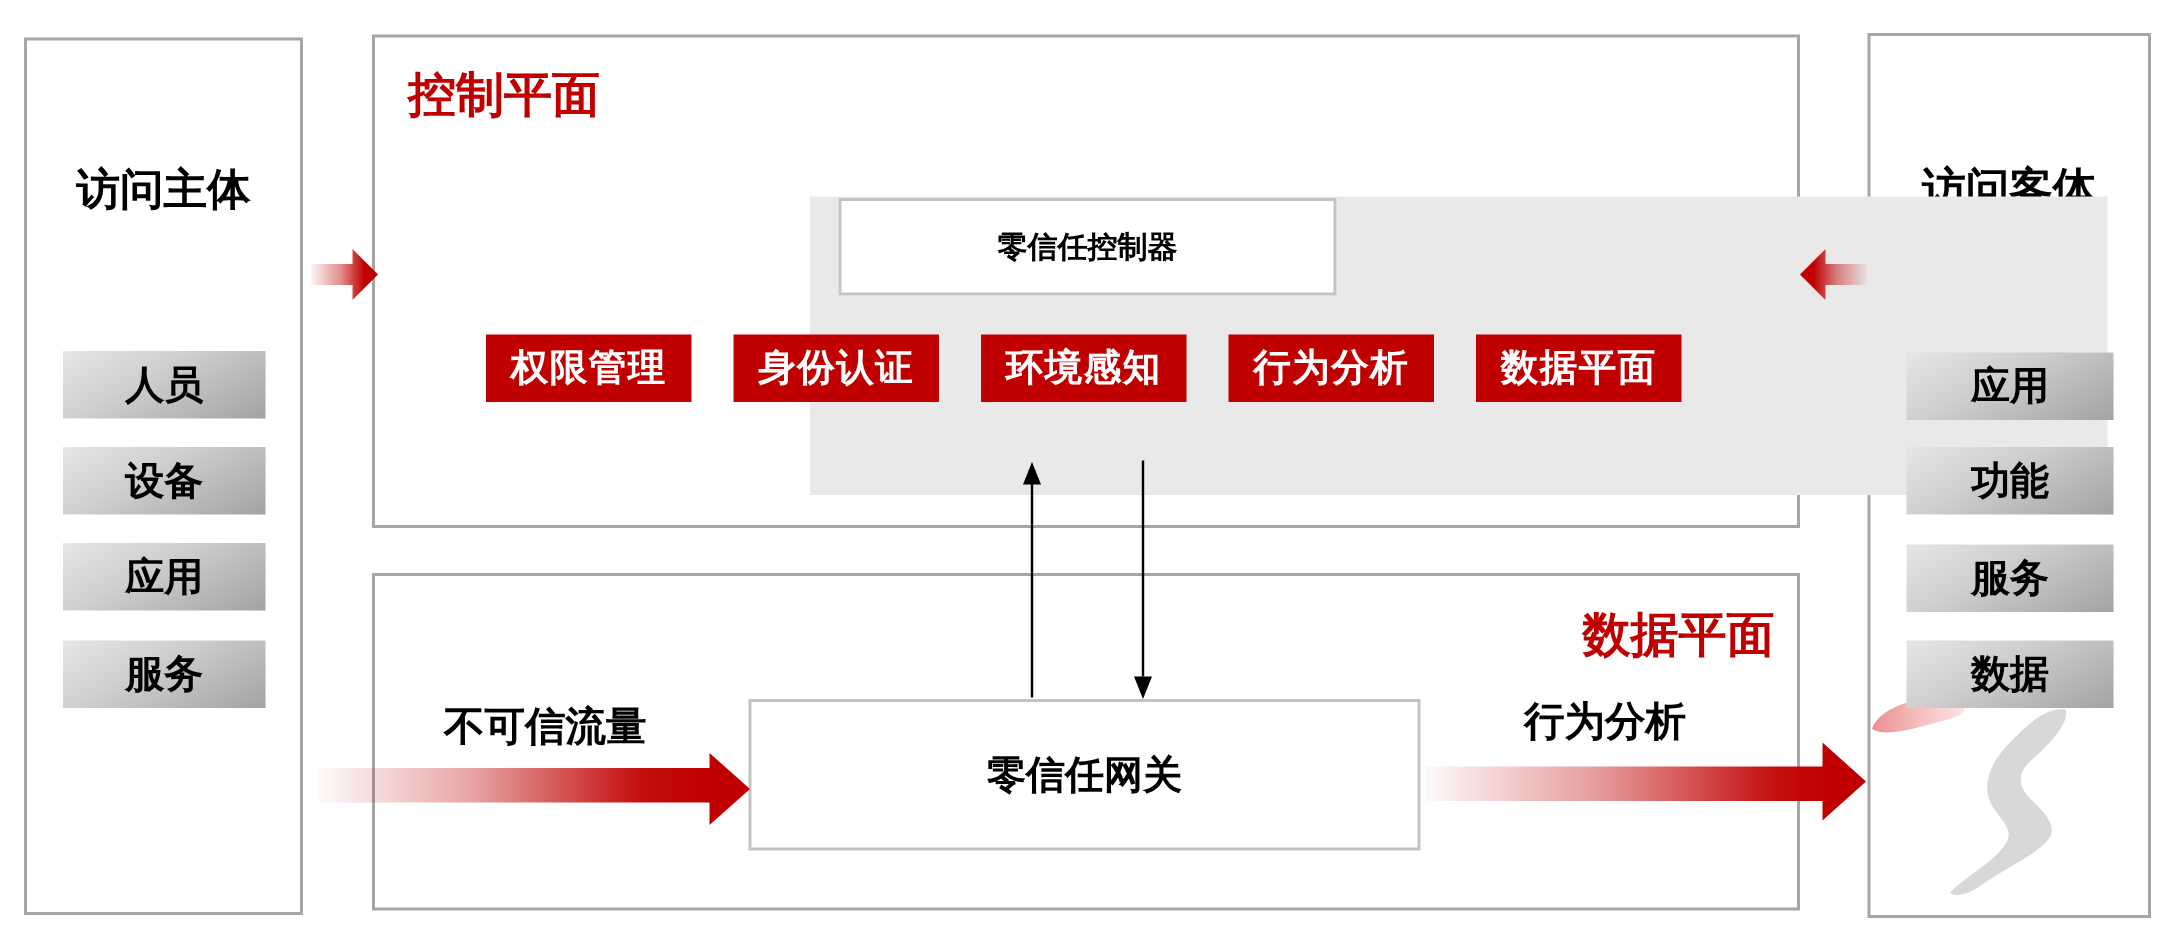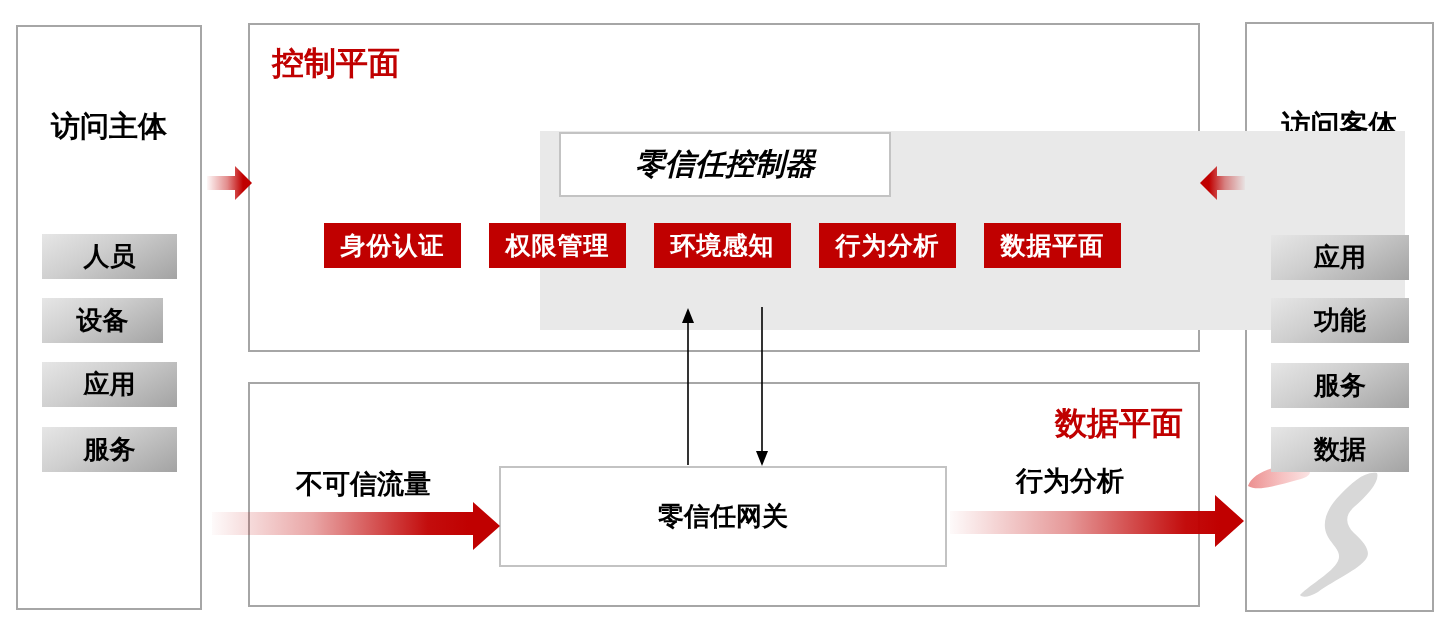--- a/index.html
+++ b/index.html
@@ -26,21 +26,21 @@
     position:absolute;font-weight:bold;font-size:32px;color:#c00000;white-space:nowrap;
   }
   #inner-gray{
     position:absolute;left:290px;top:106px;width:865px;height:199px;background:#e9e9e9;
   }
   .white-box{
     position:absolute;background:#ffffff;border:2px solid #c3c3c3;box-sizing:border-box;
     display:flex;align-items:center;justify-content:center;
     font-weight:bold;color:#000;
   }
-  #controller-box{left:559px;top:132px;width:332px;height:65px;font-size:30px;font-style:italic;}
+  #controller-box{left:559px;top:132px;width:332px;height:65px;font-size:20px;}
   #gateway-box{left:499px;top:466px;width:448px;height:101px;font-size:26px;z-index:2;}
   #capability-row{
     position:absolute;left:324px;top:223px;width:804px;height:45px;
     display:flex;gap:28px;
   }
   .capability{
     width:137px;height:45px;background:#c00000;color:#ffffff;
     font-weight:bold;font-size:25px;line-height:45px;text-align:center;
     letter-spacing:1px;
   }
@@ -52,21 +52,21 @@
 </style>
 </head>
 <body>
 
 <div id="stage">
 
   <div class="panel" style="left:16px;top:25px;width:186px;height:585px;">
     <div class="panel-title" style="top:80px;text-align:center;">访问主体</div>
   </div>
   <div class="gray-item" style="left:42px;top:234px;width:135px;">人员</div>
-  <div class="gray-item" style="left:42px;top:298px;width:121px;">设备</div>
+  <div class="gray-item" style="left:42px;top:298px;width:135px;">设备</div>
   <div class="gray-item" style="left:42px;top:362px;width:135px;">应用</div>
   <div class="gray-item" style="left:42px;top:427px;width:135px;">服务</div>
 
   <div class="panel" style="left:1245px;top:22px;width:189px;height:590px;">
     <div class="panel-title" style="top:82px;">访问客体</div>
   </div>
 
   <svg id="swoosh" width="200" height="145" viewBox="0 0 200 145">
     <defs>
       <linearGradient id="blobGrad" x1="0" y1="0" x2="1" y2="0">
@@ -85,22 +85,22 @@
   <div class="gray-item" style="left:1271px;top:298px;width:138px;">功能</div>
   <div class="gray-item" style="left:1271px;top:363px;width:138px;">服务</div>
   <div class="gray-item" style="left:1271px;top:427px;width:138px;">数据</div>
 
   <div class="plane" style="left:248px;top:23px;width:952px;height:329px;">
     <div class="plane-title" style="left:22px;top:17px;">控制平面</div>
     <div id="inner-gray"></div>
   </div>
   <div class="white-box" id="controller-box">零信任控制器</div>
   <div id="capability-row">
+    <div class="capability">权限管理</div>
     <div class="capability">身份认证</div>
-    <div class="capability">权限管理</div>
     <div class="capability">环境感知</div>
     <div class="capability">行为分析</div>
     <div class="capability">数据平面</div>
   </div>
 
   <div class="plane" style="left:248px;top:382px;width:952px;height:225px;">
     <div class="plane-title" style="right:15px;top:18px;">数据平面</div>
   </div>
   <div class="white-box" id="gateway-box">零信任网关</div>
   <div class="flow-label" style="left:296px;top:466px;">不可信流量</div>

